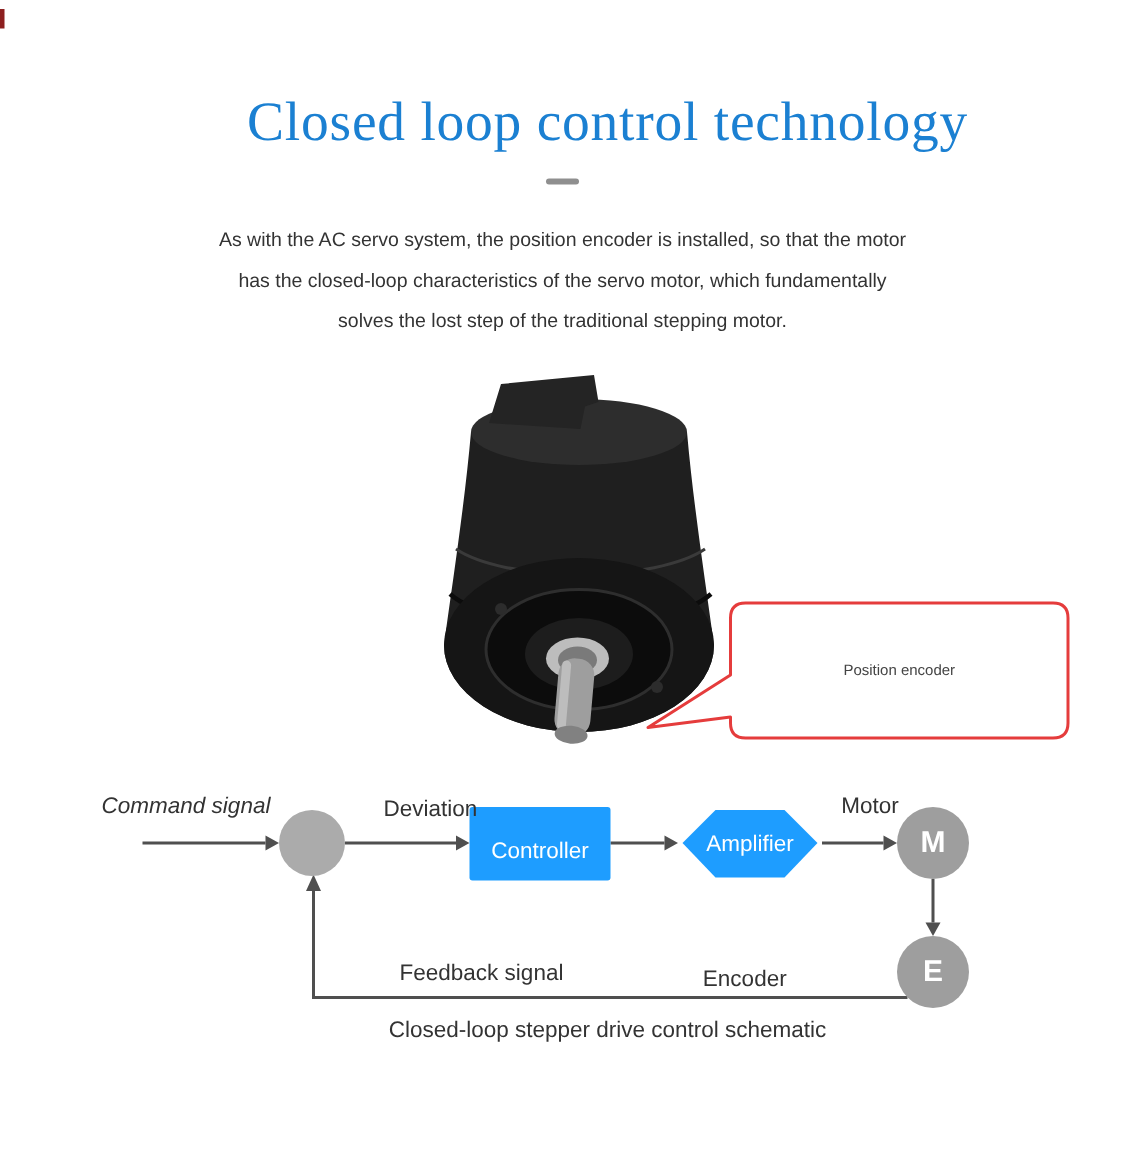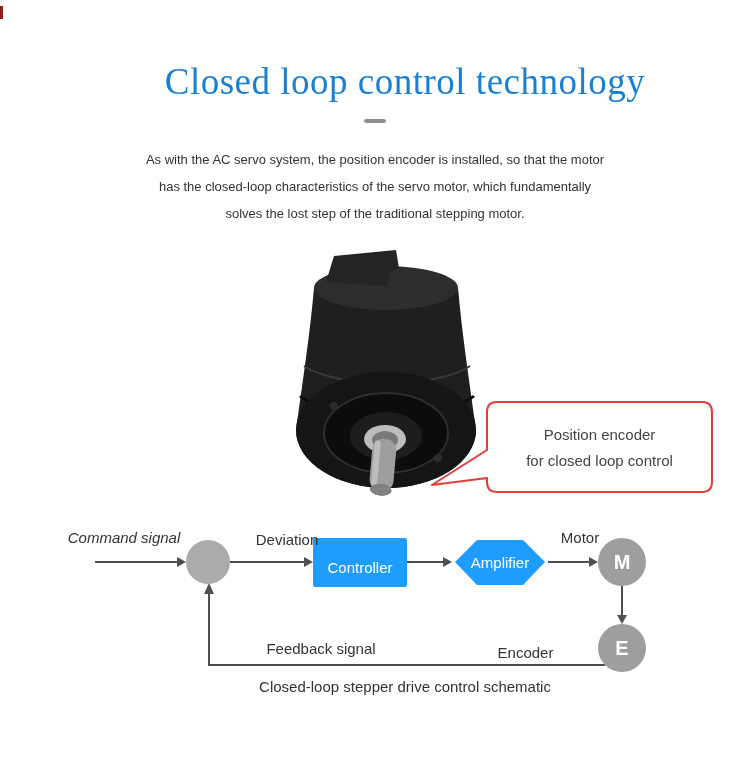--- a/index.html
+++ b/index.html
@@ -10,28 +10,28 @@
          font-family:"Liberation Serif",serif;font-weight:400;font-size:37px;
          color:#1b80d2;letter-spacing:0.5px;padding-left:30px;}
   .title-dash{position:absolute;top:119px;left:364px;width:22px;height:4px;
               background:#8f8f8f;border-radius:2px;}
   .intro{position:absolute;top:146px;left:0;width:100%;text-align:center;
          font-size:13px;line-height:27px;color:#333;}
   .motor-svg{position:absolute;left:268px;top:246px;width:235px;height:256px;}
   .callout-svg{position:absolute;left:420px;top:395px;width:300px;height:105px;}
   .callout-text{position:absolute;left:487px;top:404px;width:225px;height:86px;
                 display:flex;flex-direction:column;align-items:center;justify-content:center;
-                gap:9px;font-size:15px;color:#444;}
+                gap:9px;font-size:10px;color:#444;}
   .schematic-svg{position:absolute;left:0;top:515px;width:750px;height:170px;}
   .label{position:absolute;font-size:15px;color:#333;text-align:center;}
   .lbl-command{left:54px;top:529px;width:140px;font-style:italic;}
   .lbl-deviation{left:244px;top:531px;width:86px;}
   .lbl-motor{left:550px;top:529px;width:60px;}
   .lbl-feedback{left:251px;top:640px;width:140px;}
-  .lbl-encoder{left:468px;top:644px;width:115px;}
+  .lbl-encoder{left:439px;top:644px;width:115px;}
   .lbl-caption{left:55px;top:678px;width:700px;}
   .box-label{position:absolute;display:flex;align-items:center;justify-content:center;
              color:#fff;font-size:15px;}
   .lbl-controller{left:313px;top:538px;width:94px;height:59px;}
   .lbl-amplifier{left:455px;top:540px;width:90px;height:45px;}
   .node-letter{position:absolute;width:48px;height:48px;display:flex;align-items:center;
                justify-content:center;color:#fff;font-size:20px;font-weight:600;}
   .node-m{left:598px;top:538px;}
   .node-e{left:598px;top:624px;}
 </style>
@@ -71,21 +71,20 @@
         <ellipse cx="117" cy="244" rx="11" ry="6" fill="#818181"></ellipse>
       </g>
     </g>
   </svg>
 
   <svg class="callout-svg" viewBox="0 0 300 105">
     <path d="M 77 7 H 282 Q 292 7 292 17 V 87 Q 292 97 282 97 H 77 Q 67 97 67 87 V 83 L 12 90 L 67 55 V 17 Q 67 7 77 7 Z" fill="#ffffff" stroke-width="2" stroke-linejoin="round" stroke="#e53c3c"></path>
   </svg>
   <div class="callout-text">
     <div>Position encoder</div>
-    <div>for closed loop control</div>
   </div>
 
   <svg class="schematic-svg" viewBox="0 0 750 170">
     <g stroke="#4f4f4f" stroke-width="2" fill="#4f4f4f">
       <line x1="95" y1="47" x2="177" y2="47"></line>
       <polygon points="177,42 177,52 186,47" stroke="none"></polygon>
       <line x1="230" y1="47" x2="304" y2="47"></line>
       <polygon points="304,42 304,52 313,47" stroke="none"></polygon>
       <line x1="407" y1="47" x2="443" y2="47"></line>
       <polygon points="443,42 443,52 452,47" stroke="none"></polygon>

